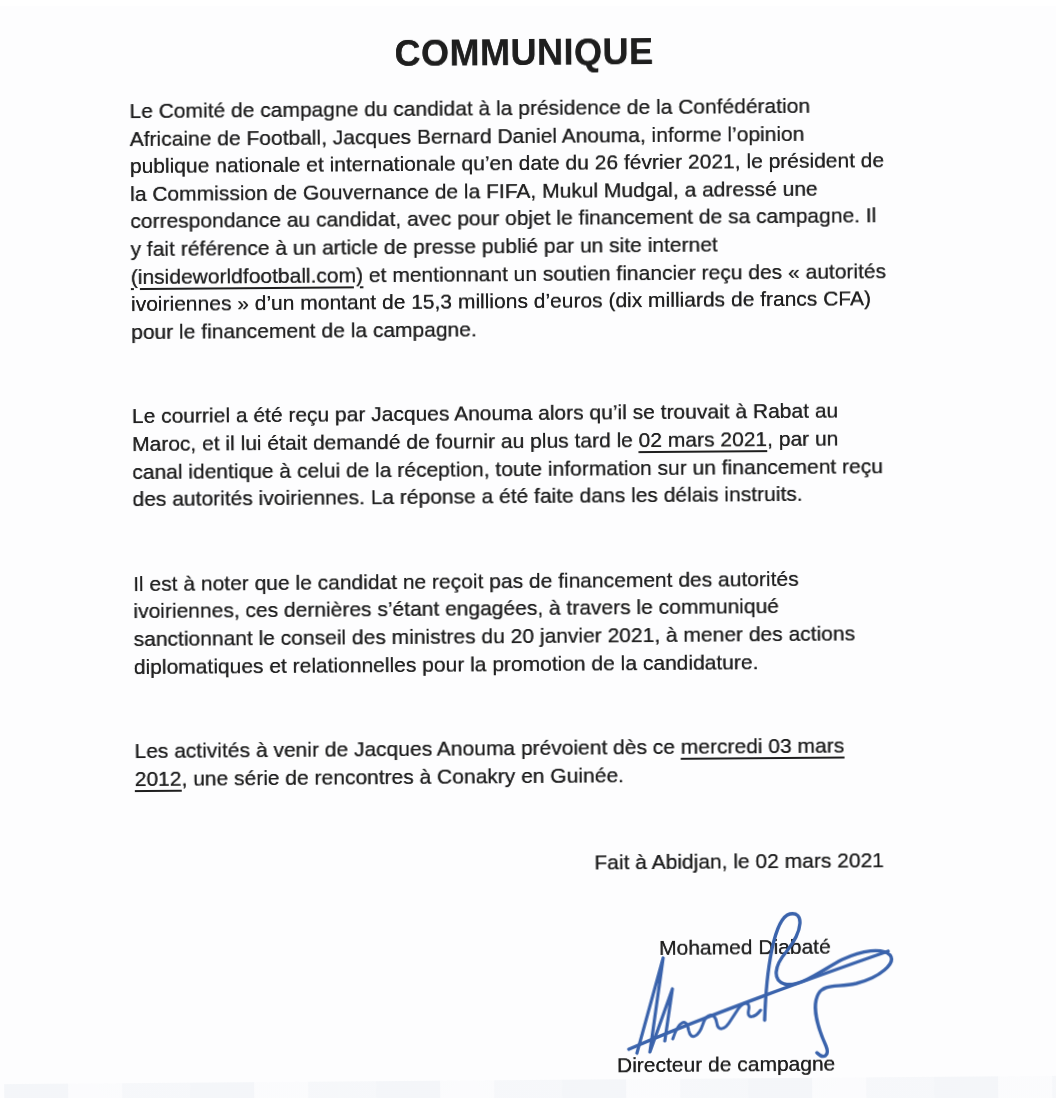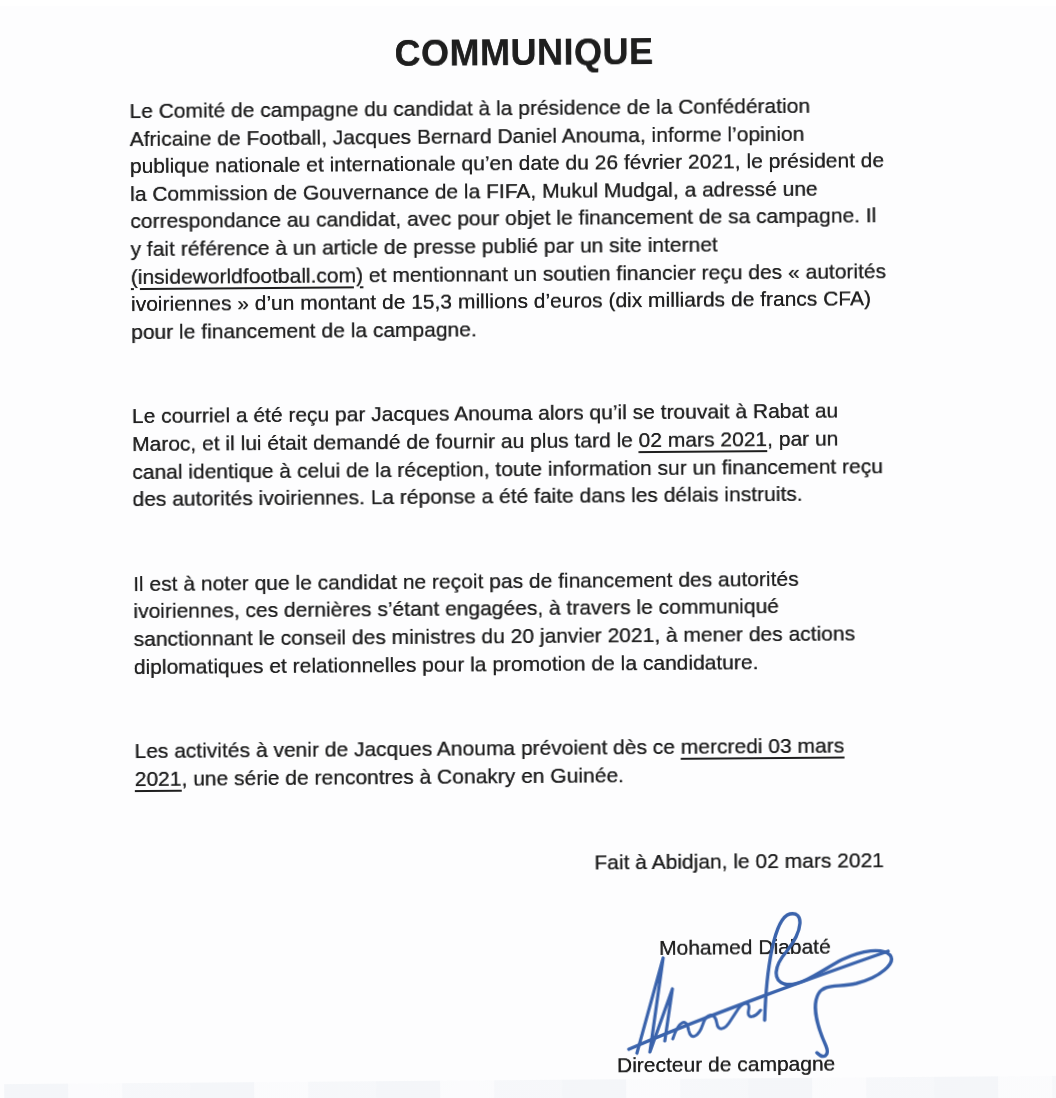--- a/index.html
+++ b/index.html
@@ -130,21 +130,21 @@
           <div class="line"><span>des autorités ivoiriennes. La réponse a été faite dans les délais instruits.</span></div>
         </div>
         <div class="para">
           <div class="line"><span>Il est à noter que le candidat ne reçoit pas de financement des autorités</span></div>
           <div class="line"><span>ivoiriennes, ces dernières s’étant engagées, à travers le communiqué</span></div>
           <div class="line"><span>sanctionnant le conseil des ministres du 20 janvier 2021, à mener des actions</span></div>
           <div class="line"><span>diplomatiques et relationnelles pour la promotion de la candidature.</span></div>
         </div>
         <div class="para">
           <div class="line"><span>Les activités à venir de Jacques Anouma prévoient dès ce </span><span class="u">mercredi 03 mars</span></div>
-          <div class="line"><span class="u">2021</span><span>, une série de rencontres à Conakry en Guinée.</span></div>
+          <div class="line"><span class="u">2012</span><span>, une série de rencontres à Conakry en Guinée.</span></div>
         </div>
       </div>
 
     <div class="dateline">Fait à Abidjan, le 02 mars 2021</div>
 
     <div class="sig-name">Mohamed Diabaté</div>
 
     <svg class="sig-svg" viewBox="0 0 300 172" aria-hidden="true">
       <path d="M 14,148 C 80,120 180,84 274,52" stroke-width="3.4"></path>
       <path d="M 22,152 L 49,57 L 35,151 L 58,88 L 50,140" stroke-width="3.2"></path>

